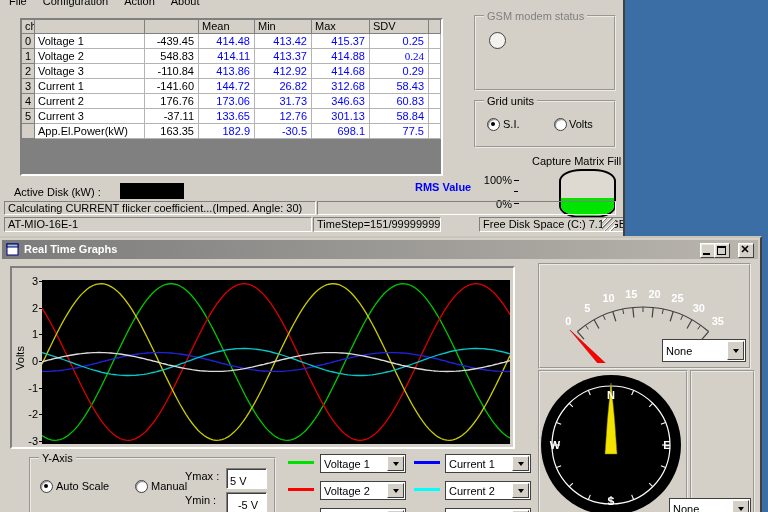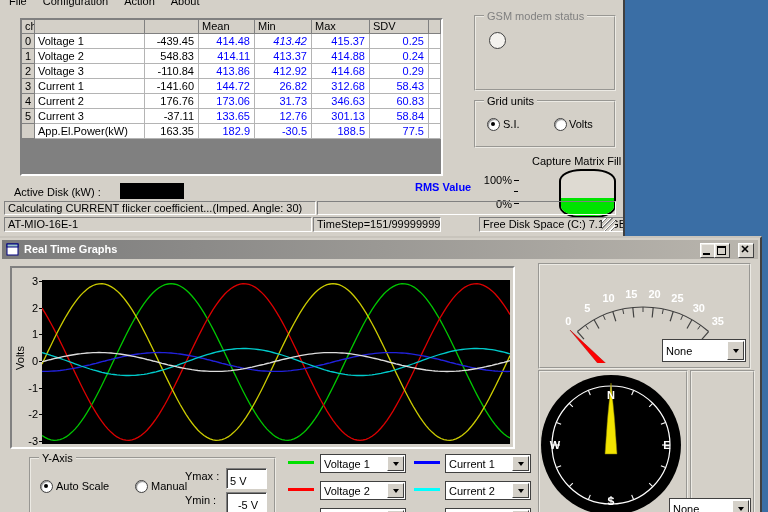--- a/index.html
+++ b/index.html
@@ -59,31 +59,31 @@
         <div class="fg-h"></div>
         <div class="fg-h">Mean</div>
         <div class="fg-h">Min</div>
         <div class="fg-h">Max</div>
         <div class="fg-h">SDV</div>
         <div class="fg-h"></div>
         <div class="fg-c fixed">0</div>
         <div class="fg-c">Voltage 1</div>
         <div class="fg-c num">-439.45</div>
         <div class="fg-c num" style="color: rgb(0, 0, 255);">414.48</div>
-        <div class="fg-c num" style="color: rgb(0, 0, 255); font-style: italic;">413.42</div>
+        <div class="fg-c num" style="color: rgb(0, 0, 255);">413.42</div>
         <div class="fg-c num" style="color: rgb(0, 0, 255);">415.37</div>
         <div class="fg-c num" style="color: rgb(0, 0, 255);">0.25</div>
         <div class="fg-c"></div>
         <div class="fg-c fixed">1</div>
         <div class="fg-c">Voltage 2</div>
         <div class="fg-c num">548.83</div>
         <div class="fg-c num" style="color: rgb(0, 0, 255);">414.11</div>
         <div class="fg-c num" style="color: rgb(0, 0, 255);">413.37</div>
         <div class="fg-c num" style="color: rgb(0, 0, 255);">414.88</div>
-        <div class="fg-c num" style="color: rgb(0, 0, 255);">0.24</div>
+        <div class="fg-c num" style="color: rgb(0, 0, 255); font-family: Liberation Serif, serif;">0.24</div>
         <div class="fg-c"></div>
         <div class="fg-c fixed">2</div>
         <div class="fg-c">Voltage 3</div>
         <div class="fg-c num">-110.84</div>
         <div class="fg-c num" style="color: rgb(0, 0, 255);">413.86</div>
         <div class="fg-c num" style="color: rgb(0, 0, 255);">412.92</div>
         <div class="fg-c num" style="color: rgb(0, 0, 255);">414.68</div>
         <div class="fg-c num" style="color: rgb(0, 0, 255);">0.29</div>
         <div class="fg-c"></div>
         <div class="fg-c fixed">3</div>
@@ -108,21 +108,21 @@
         <div class="fg-c num" style="color: rgb(0, 0, 255);">133.65</div>
         <div class="fg-c num" style="color: rgb(0, 0, 255);">12.76</div>
         <div class="fg-c num" style="color: rgb(0, 0, 255);">301.13</div>
         <div class="fg-c num" style="color: rgb(0, 0, 255);">58.84</div>
         <div class="fg-c"></div>
         <div class="fg-c fixed"></div>
         <div class="fg-c">App.El.Power(kW)</div>
         <div class="fg-c num">163.35</div>
         <div class="fg-c num" style="color: rgb(0, 0, 255);">182.9</div>
         <div class="fg-c num" style="color: rgb(0, 0, 255);">-30.5</div>
-        <div class="fg-c num" style="color: rgb(0, 0, 255);">188.5</div>
+        <div class="fg-c num" style="color: rgb(0, 0, 255);">698.1</div>
         <div class="fg-c num" style="color: rgb(0, 0, 255);">77.5</div>
         <div class="fg-c"></div>
       </div>
   </div>
 
   <div class="abs groove" style="left:475px;top:21px;width:138px;height:72px;">
     <span class="grouplabel" style="color:#808080;">GSM modem status</span>
     <div class="abs" style="left:13px;top:15px;width:15px;height:15px;border-radius:50%;background:#F4F2EE;border:1px solid #404040;"></div>
   </div>
 

